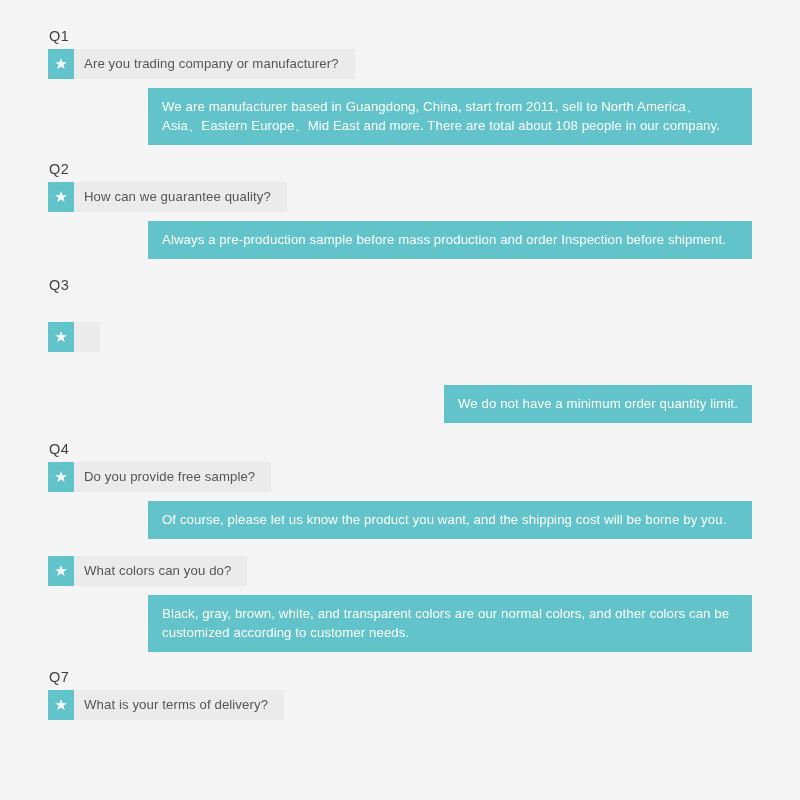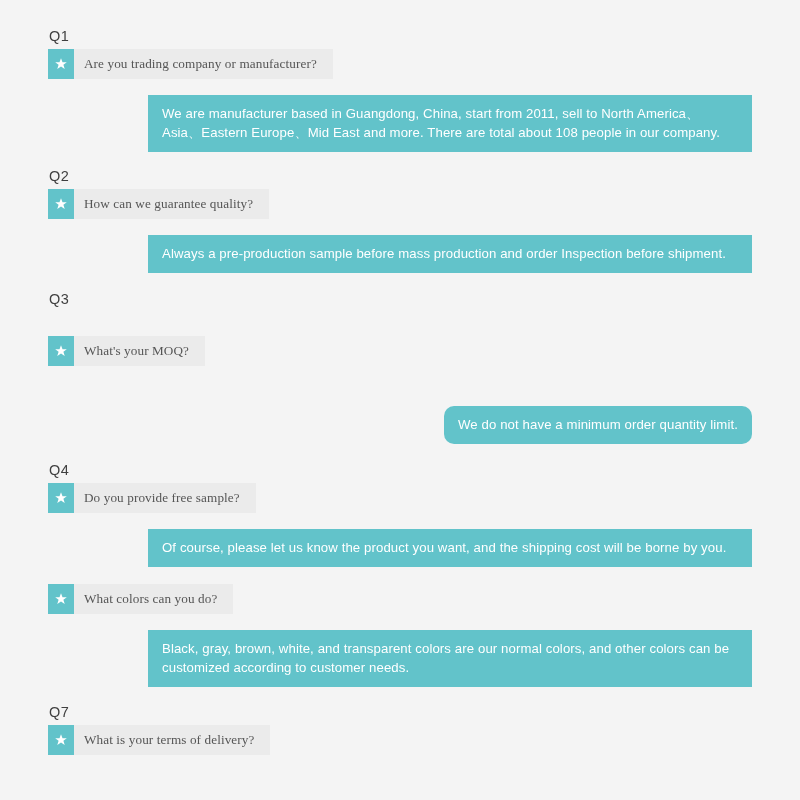--- a/index.html
+++ b/index.html
@@ -55,38 +55,36 @@
     align-items: center;
     justify-content: center;
   }
   .q-flag svg { display: block; }
   .q-text {
     font-size: 13.2px;
     color: #555555;
     line-height: 30px;
     white-space: nowrap;
     letter-spacing: 0.1px;
-    font-family: Liberation Serif, serif;
   }
   .answer-row {
     display: flex;
-    margin-top: 16px;
+    margin-top: 9px;
   }
   .a-bubble {
     background: #62c3ca;
     color: #ffffff;
     font-size: 13.2px;
     line-height: 19px;
     padding: 9px 14px 10px 14px;
     box-sizing: border-box;
     letter-spacing: 0.1px;
   }
   .a-right {
     margin-left: auto;
-    border-radius: 10px;
   }
   .a-wide {
     width: 604px;
   }
   .a-shrink {
     display: inline-block;
   }
   .gap-1 { margin-top: 16px; }
   .gap-2 { margin-top: 18px; gap: 24px; }
   .gap-3 { margin-top: 18px; }
@@ -140,21 +138,20 @@
 
   <div class="qa-block gap-2">
     <div class="q-label">Q3</div>
     <div class="question-row">
       <div class="q-bubble">
         <span class="q-flag">
           <svg width="14" height="14" viewBox="0 0 14 14" aria-hidden="true">
             <polygon points="7,1.2 8.5,5.2 12.8,5.2 9.4,7.8 10.7,11.9 7,9.4 3.3,11.9 4.6,7.8 1.2,5.2 5.5,5.2" fill="#ffffff"></polygon>
           </svg>
         </span>
-        <span class="q-text">What's your MOQ?</span>
       </div>
     </div>
     <div class="answer-row">
       <div class="a-bubble a-right a-shrink">We do not have a minimum order quantity limit.</div>
     </div>
   </div>
 
   <div class="qa-block gap-3">
     <div class="q-label">Q4</div>
     <div class="question-row">

